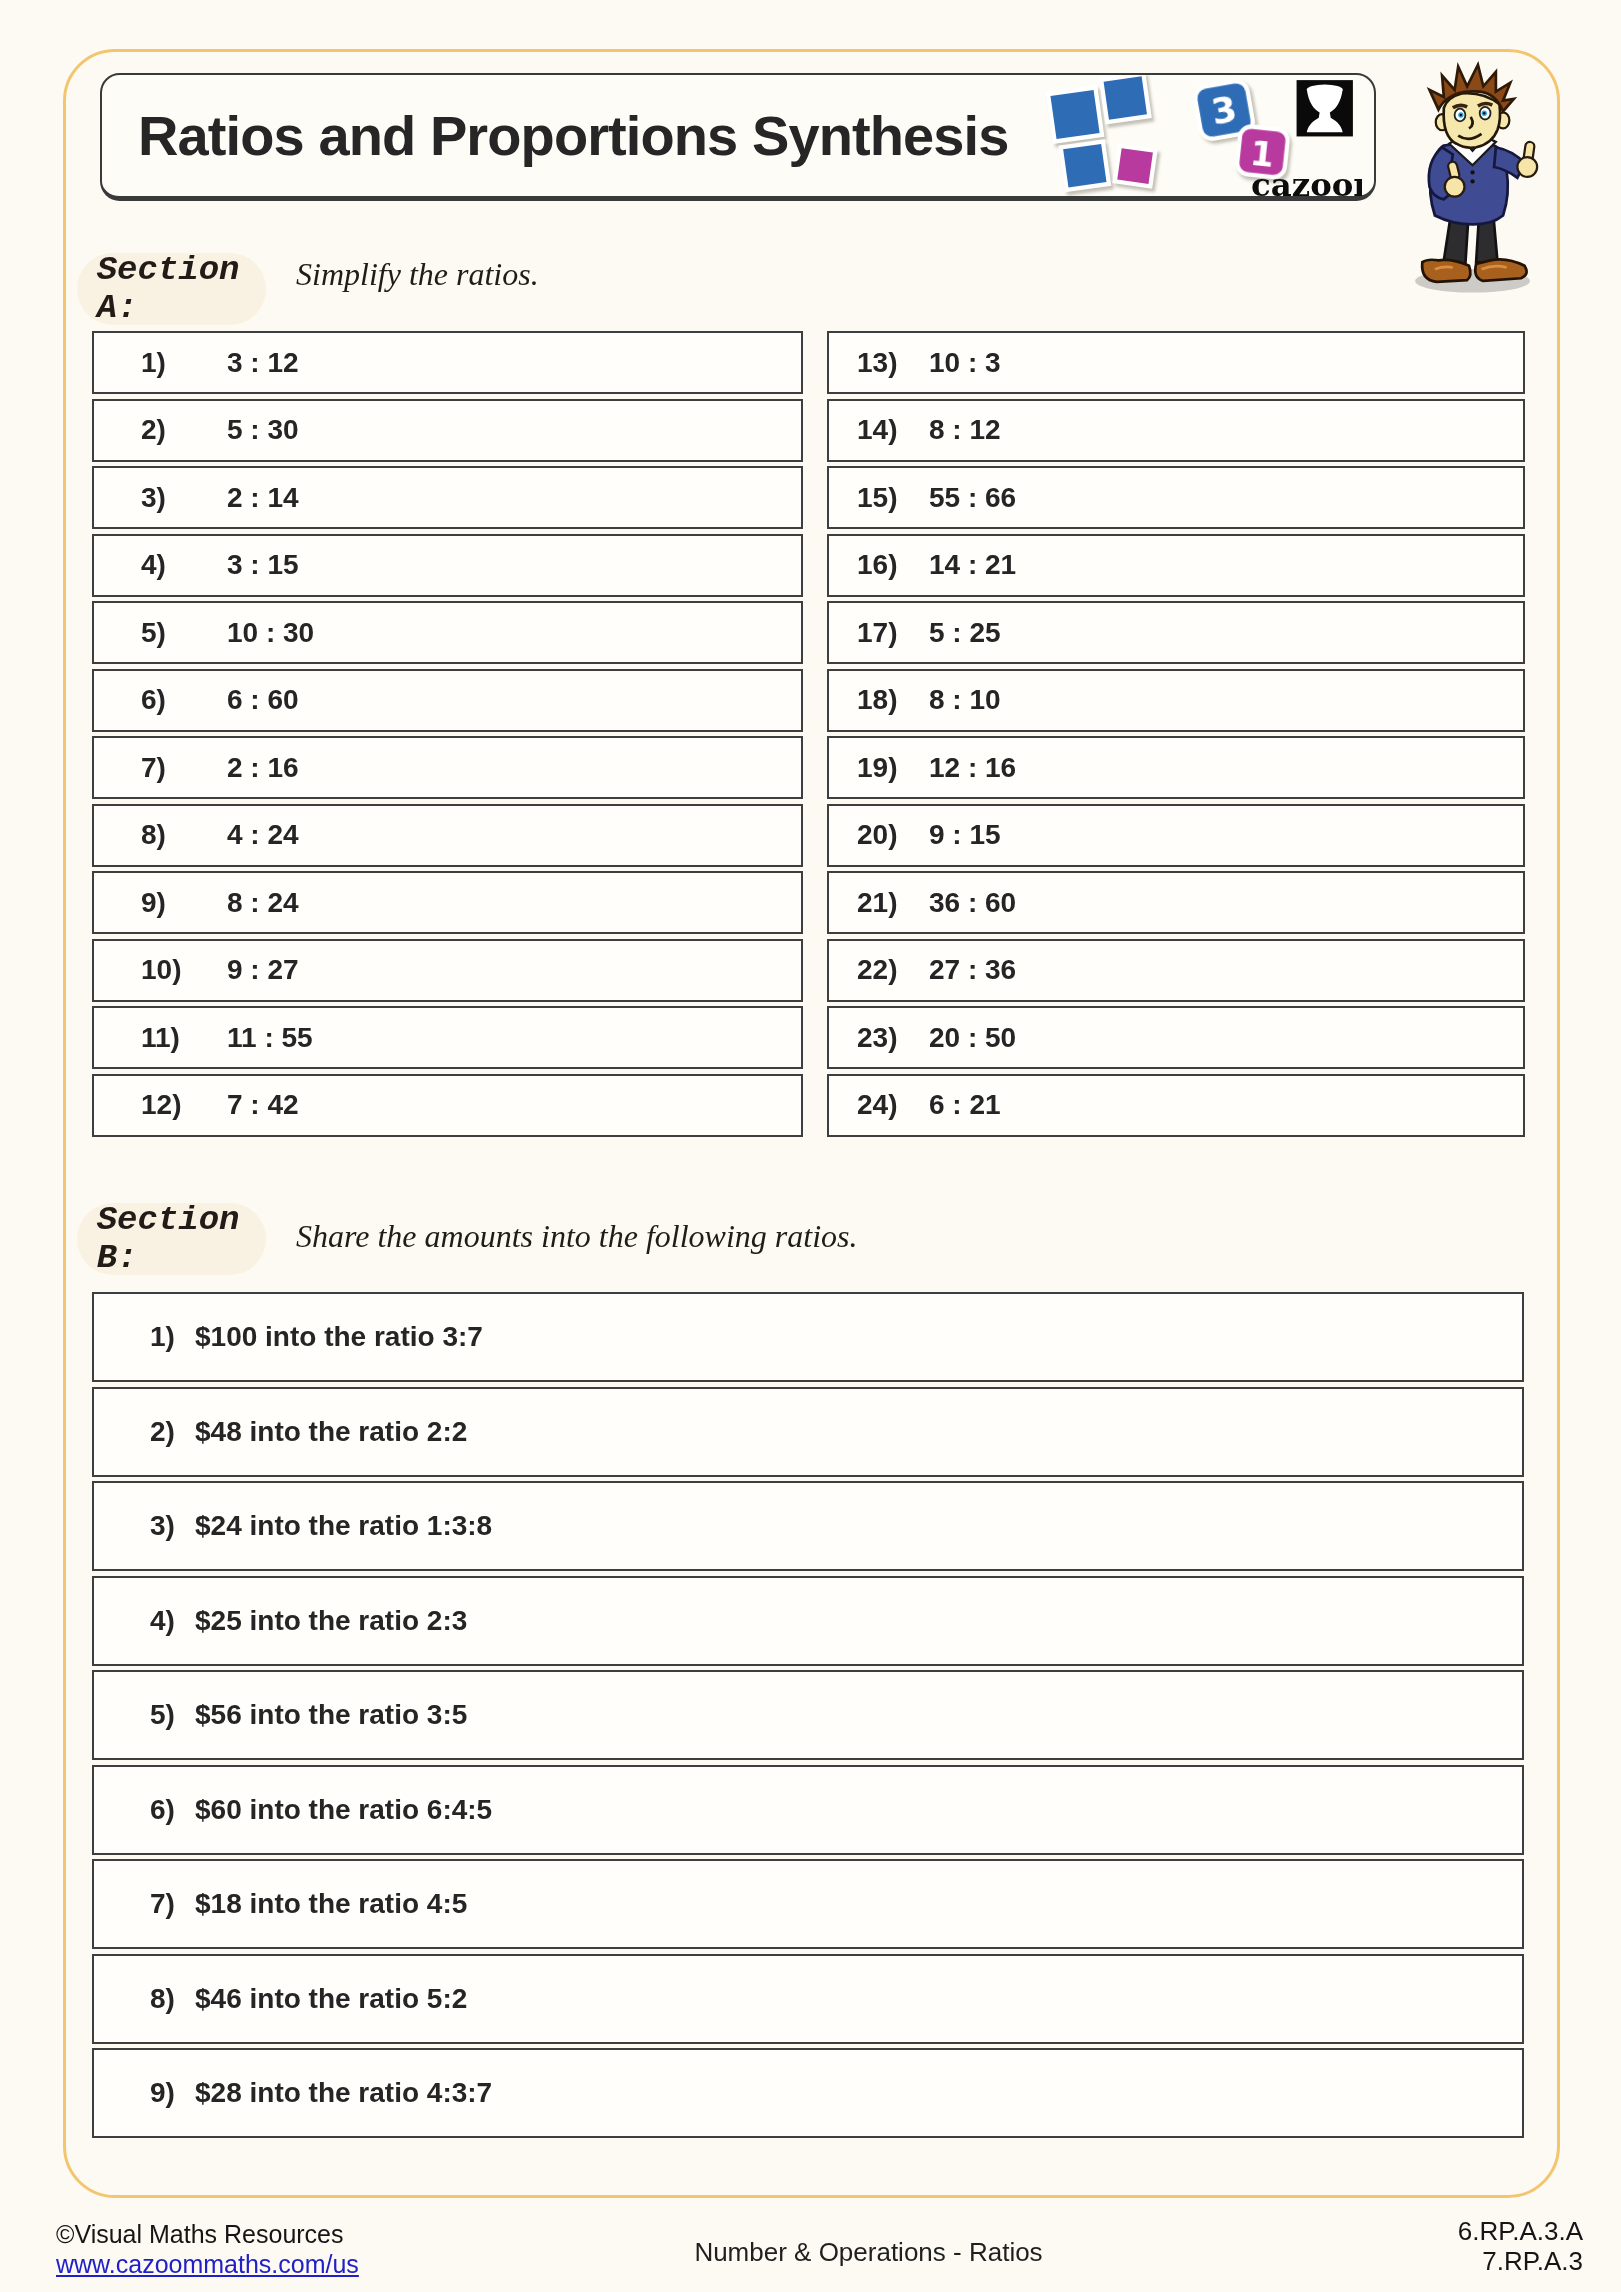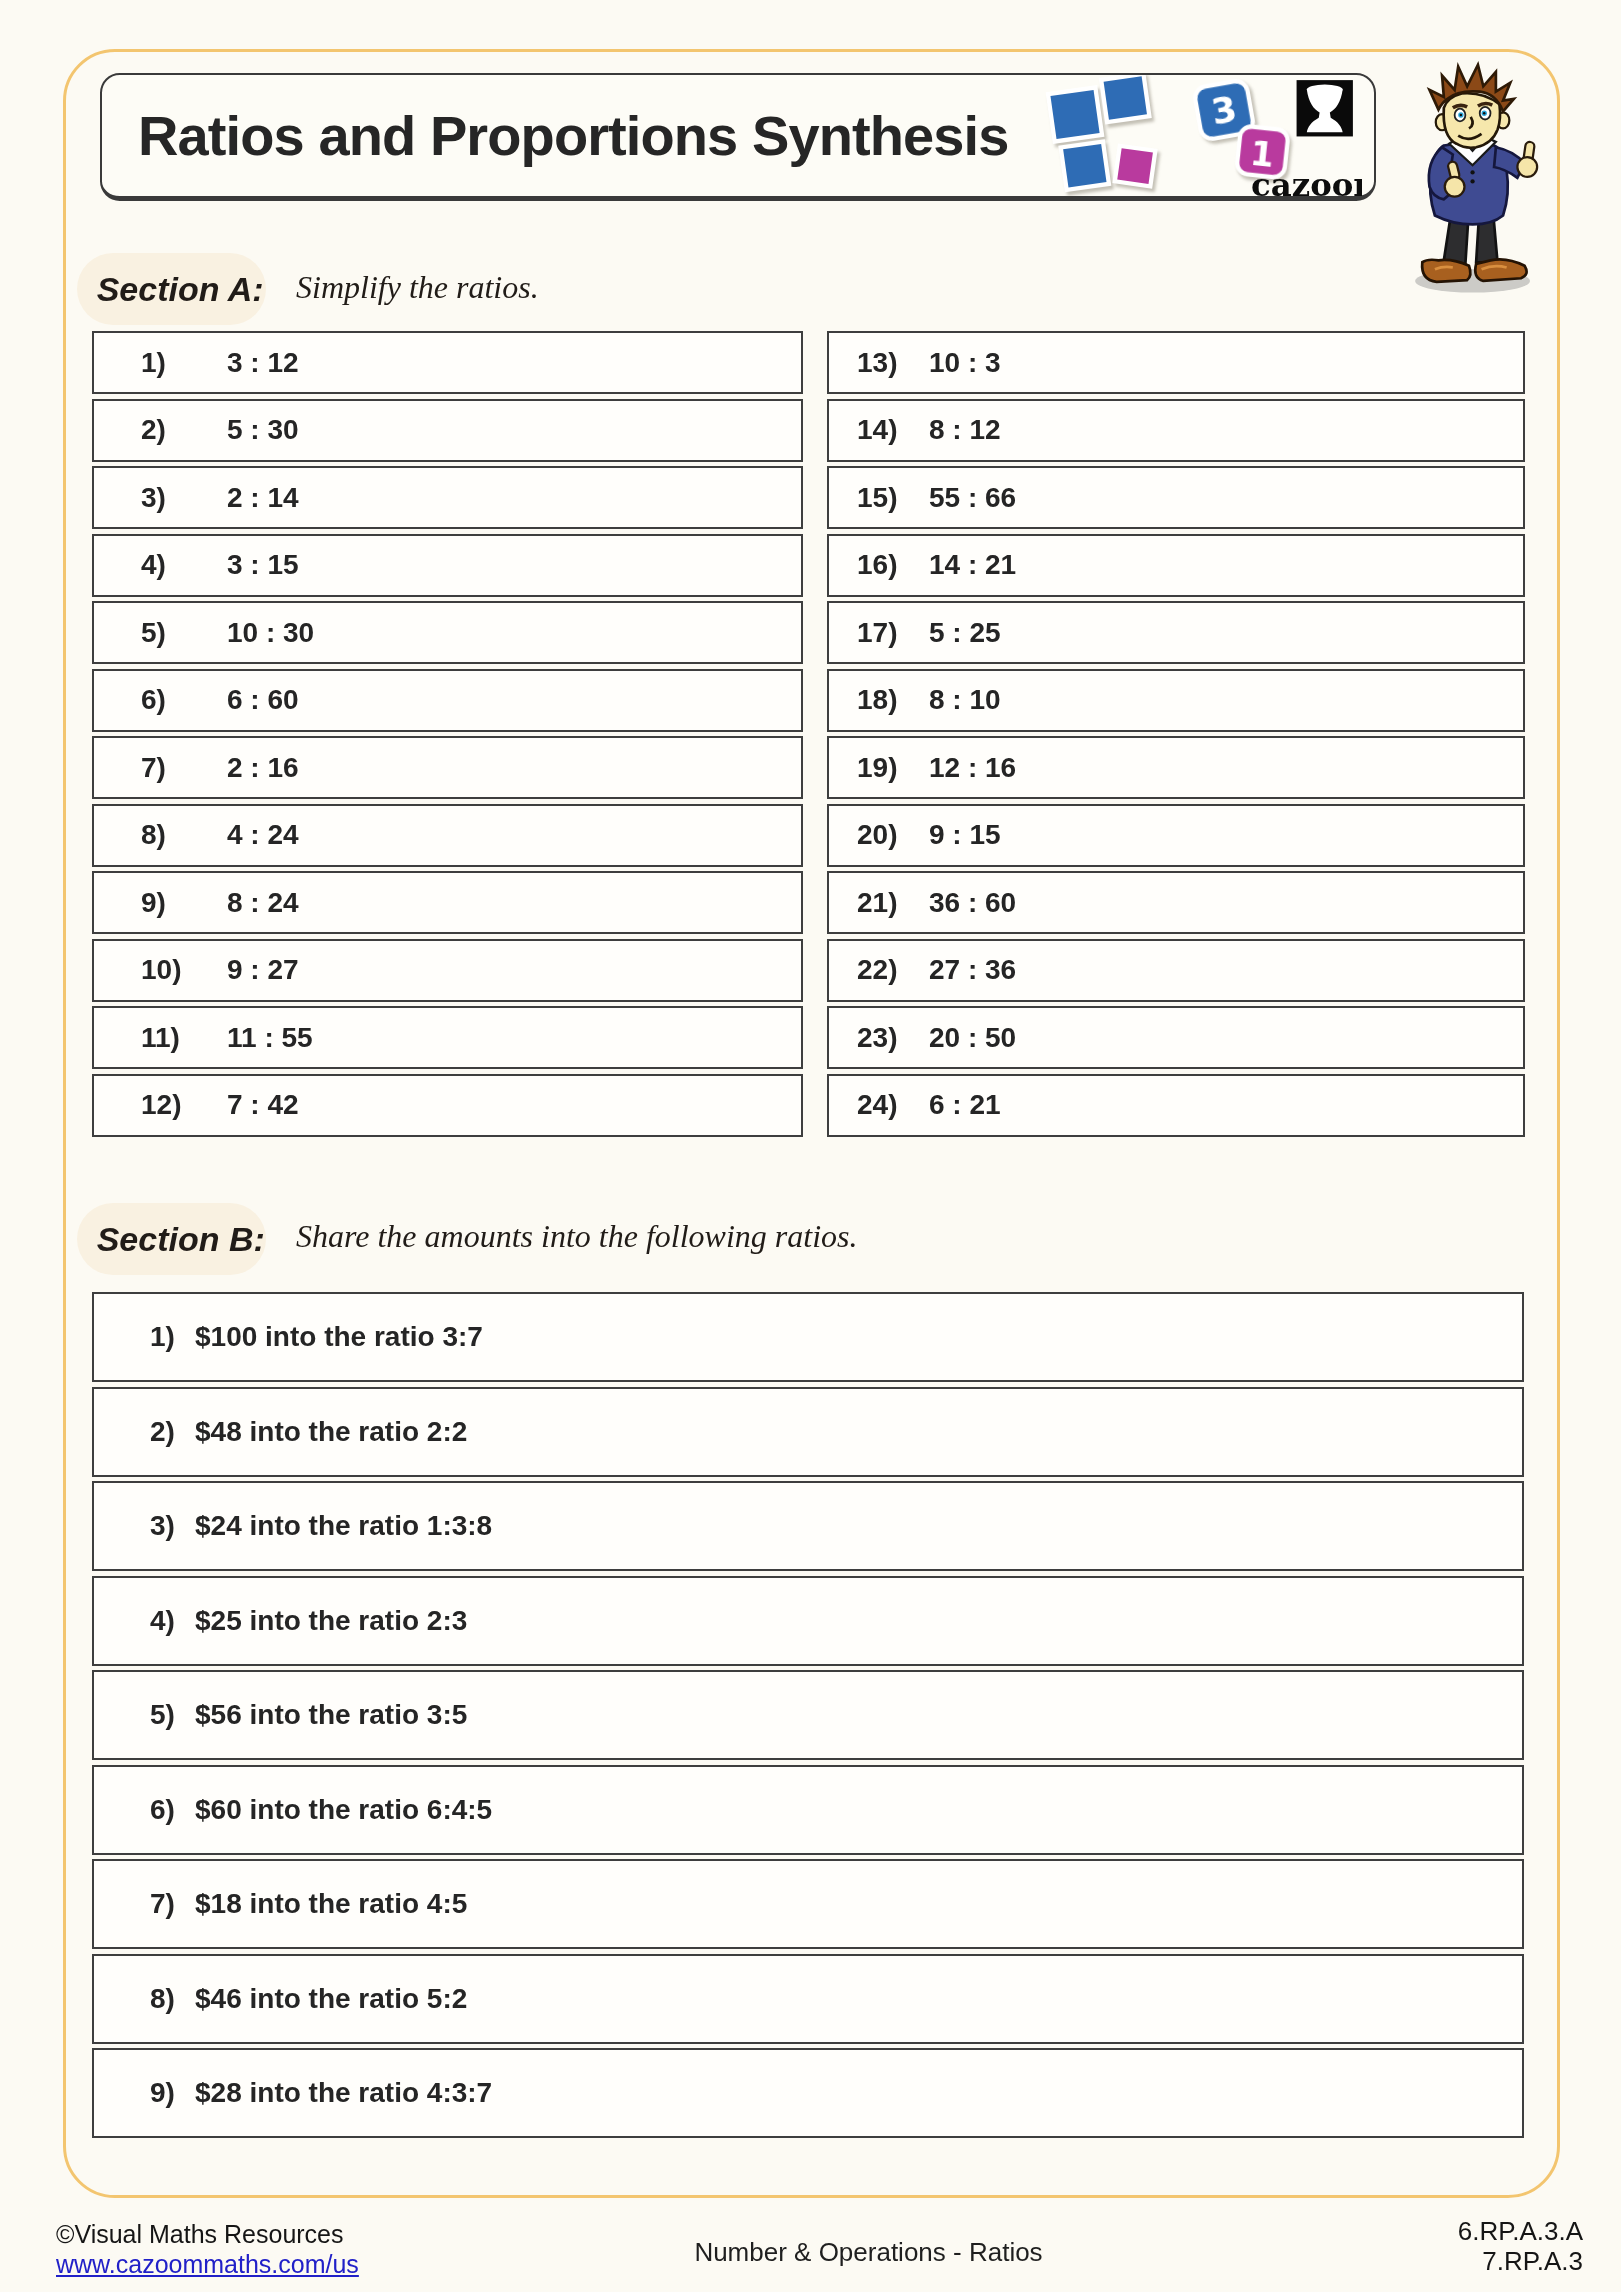--- a/index.html
+++ b/index.html
@@ -14,21 +14,21 @@
              border-radius:19.7px;box-sizing:border-box;display:flex;align-items:center;}
   .title-text{font-size:56px;font-weight:bold;color:#262626;letter-spacing:-0.9px;
               padding-left:36px;white-space:nowrap;}
   .logo-svg{position:absolute;right:12.5px;top:0px;}
   
   .mascot{position:absolute;left:1390px;top:54px;}
   
   .section-pill{position:absolute;left:77px;width:189px;height:72px;background:#f9f1e1;
                 border-radius:36px;display:flex;align-items:center;padding-left:19.7px;
                 box-sizing:border-box;}
-  .section-label{font-family:Liberation Sans, sans-serif;font-style:italic;font-weight:bold;
+  .section-label{font-family:Liberation Mono, monospace;font-style:italic;font-weight:bold;
                  font-size:34px;color:#211c18;}
   .instruction{position:absolute;left:296px;font-family:"Liberation Serif",serif;
                font-style:italic;font-size:32px;color:#211c18;white-space:nowrap;}
   
   .col{position:absolute;}
   #colA1{left:92px;top:331px;width:711px;}
   #colA2{left:827px;top:331px;width:698px;}
   #colB{left:92px;top:1292px;width:1432px;}
   .row{box-sizing:border-box;background:#fffefb;border:2.7px solid #3e3e3e;
        display:flex;align-items:center;margin-bottom:4.5px;height:63px;}
@@ -112,21 +112,21 @@
       <circle cx="79" cy="68" r="1.4" fill="#111111"></circle>
     <circle cx="105" cy="66" r="3" fill="#2aa6dc"></circle>
       <circle cx="105" cy="66" r="1.4" fill="#111111"></circle>
     <path d="M90,70 Q95,79 88,83" stroke="#241808" stroke-width="3" fill="none"></path>
     <path d="M76,91 Q88,99 102,89" stroke="#241808" stroke-width="3" fill="none"></path>
   </svg>
 
   <div class="section-pill" id="pillA" style="top:253px">
     <span class="section-label">Section A:</span>
   </div>
-  <div class="instruction" style="top:269px">Simplify the ratios.</div>
+  <div class="instruction" style="top:256px">Simplify the ratios.</div>
 
   <div class="col" id="colA1">
       <div class="row">
     <span class="num">1)</span>
     <span class="val">3 : 12</span>
   </div>
       <div class="row">
     <span class="num">2)</span>
     <span class="val">5 : 30</span>
   </div>

